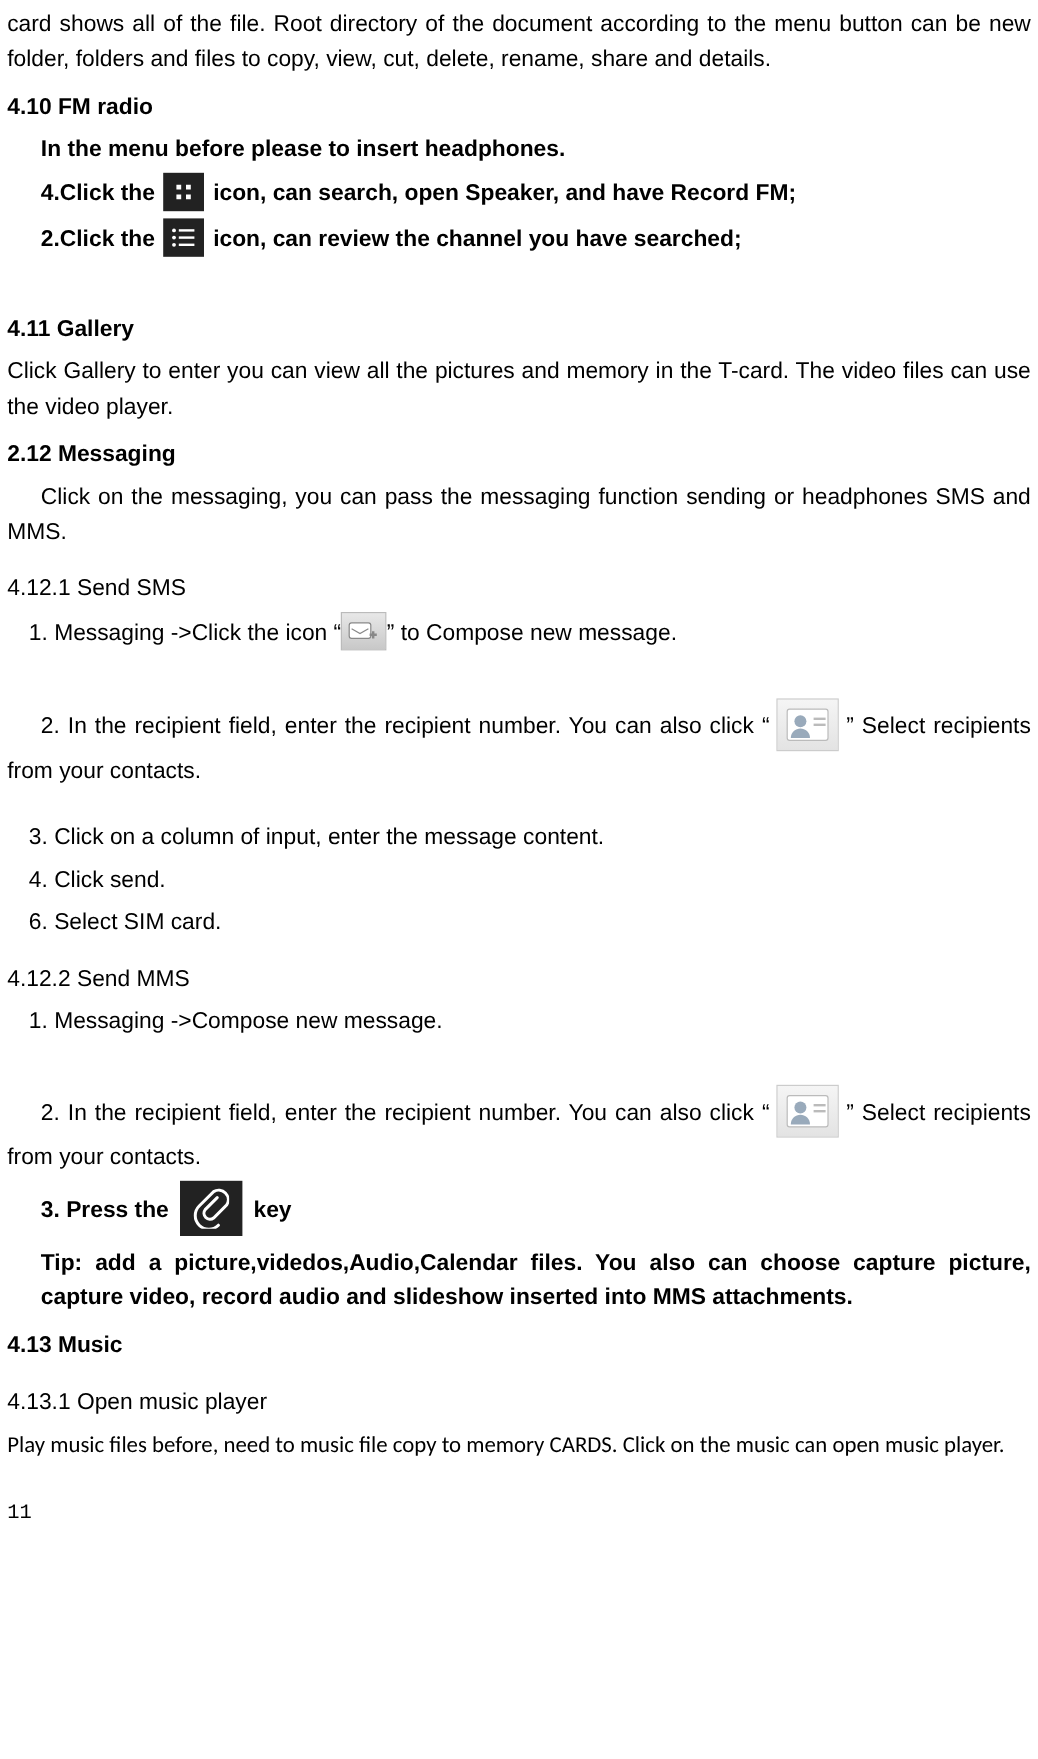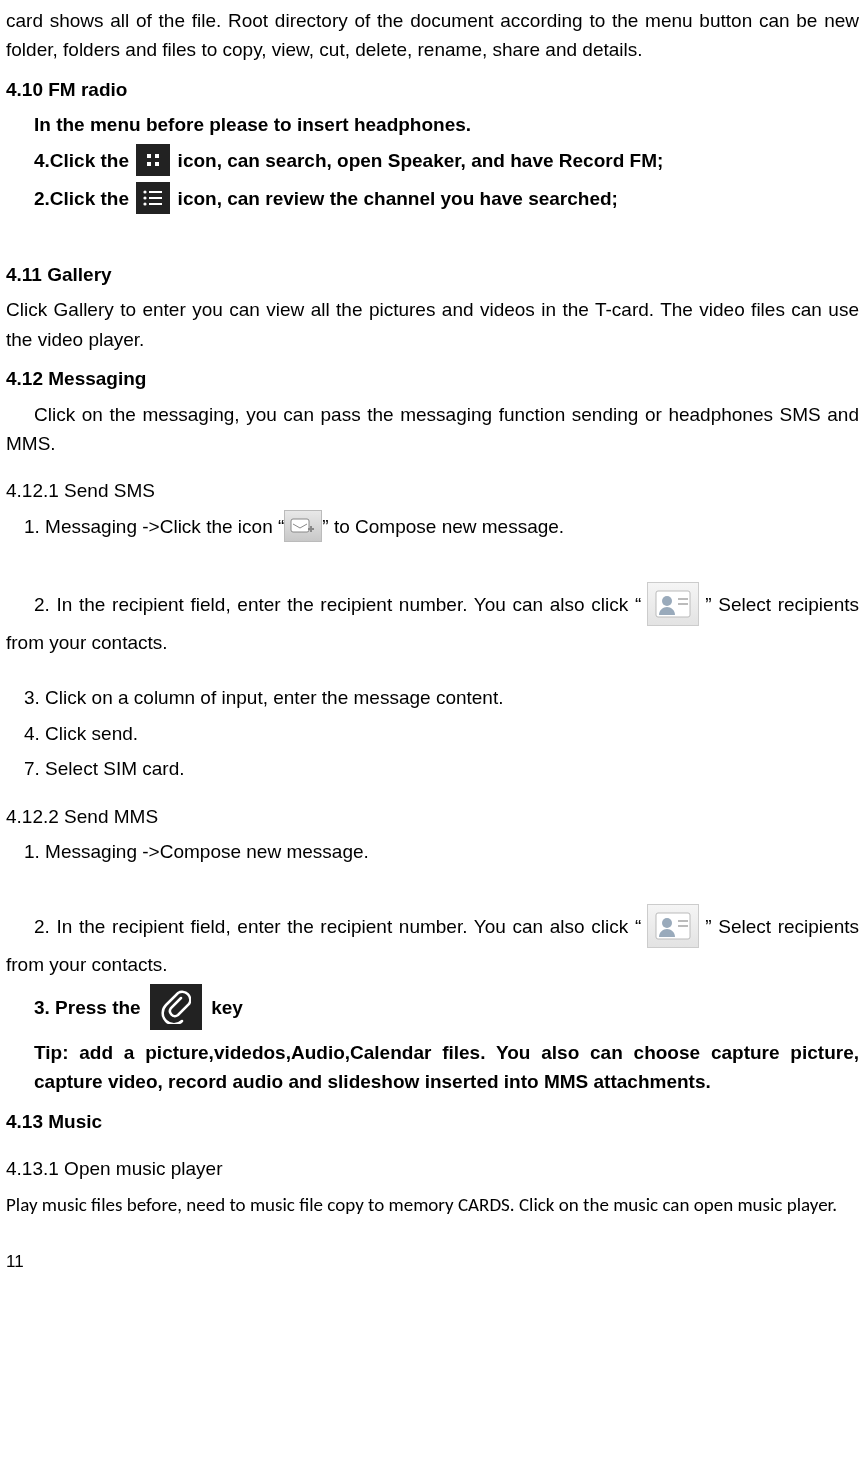--- a/index.html
+++ b/index.html
@@ -74,21 +74,21 @@
     vertical-align: middle;
     width: 52px;
     height: 46px;
     background: #222;
     color: #fff;
     position: relative;
     top: -2px;
     margin: 0 4px;
   }
   .page-number {
-    font-family: Liberation Sans, sans-serif;
+    font-family: Liberation Mono, monospace;
     font-size: 17px;
     margin-top: 30px;
   }
   .calibri {
     font-family: Calibri, Arial, sans-serif;
   }
   .gap { height: 28px; }
   .gap-sm { height: 14px; }
 </style>
 </head>
@@ -118,23 +118,23 @@
       <circle cx="3" cy="15" r="1.6" fill="#fff"></circle>
         <rect x="7" y="14" width="13" height="2" fill="#fff"></rect>
     </svg>
   </span>
   <span>icon, can review the channel you have searched;</span>
 </div>
 
 <div class="gap"></div>
 
 <div class="section-heading">4.11   Gallery</div>
-<div class="para">Click Gallery to enter you can view all the pictures and videos in the T-card. The video files can use the video player.</div>
+<div class="para">Click Gallery to enter you can view all the pictures and memory in the T-card. The video files can use the video player.</div>
 
-<div class="section-heading">4.12    Messaging</div>
+<div class="section-heading">2.12    Messaging</div>
 <div class="para" style="text-indent:28px">Click on the messaging, you can pass the messaging function sending or headphones SMS and MMS.</div>
 
 <div class="sub-heading">4.12.1  Send SMS</div>
 <div class="para" style="padding-left:18px">
   <span>1. Messaging -&gt;Click the icon “</span><span class="icon-compose">
     <svg width="26" height="20" viewBox="0 0 26 20">
       <rect x="1" y="3" width="18" height="13" rx="2" fill="#fff" stroke="#888" stroke-width="1"></rect>
       <path d="M3 8l7 4 7-4" fill="none" stroke="#888" stroke-width="1"></path>
       <path d="M18 13h6M21 10v6" stroke="#888" stroke-width="2" fill="none"></path>
     </svg>
@@ -152,21 +152,21 @@
       <rect x="25" y="10" width="10" height="2" fill="#bbb"></rect>
       <rect x="25" y="15" width="10" height="2" fill="#bbb"></rect>
     </svg>
   </span><span>” Select recipients from your contacts.</span>
 </div>
 
 <div class="gap-sm"></div>
 
 <div class="para" style="padding-left:18px">3. Click on a column of input, enter the message content.</div>
 <div class="para" style="padding-left:18px">4. Click send.</div>
-<div class="para" style="padding-left:18px">7. Select SIM card.</div>
+<div class="para" style="padding-left:18px">6. Select SIM card.</div>
 
 <div class="sub-heading">4.12.2  Send MMS</div>
 <div class="para" style="padding-left:18px">1. Messaging -&gt;Compose new message.</div>
 
 <div class="gap"></div>
 
 <div class="para">
   <span style="padding-left:28px">2. In the recipient field, enter the recipient number. You can also click “</span><span class="icon-contact">
     <svg width="40" height="32" viewBox="0 0 40 32">
       <rect x="3" y="3" width="34" height="26" rx="2" fill="#fff" stroke="#bbb"></rect>

